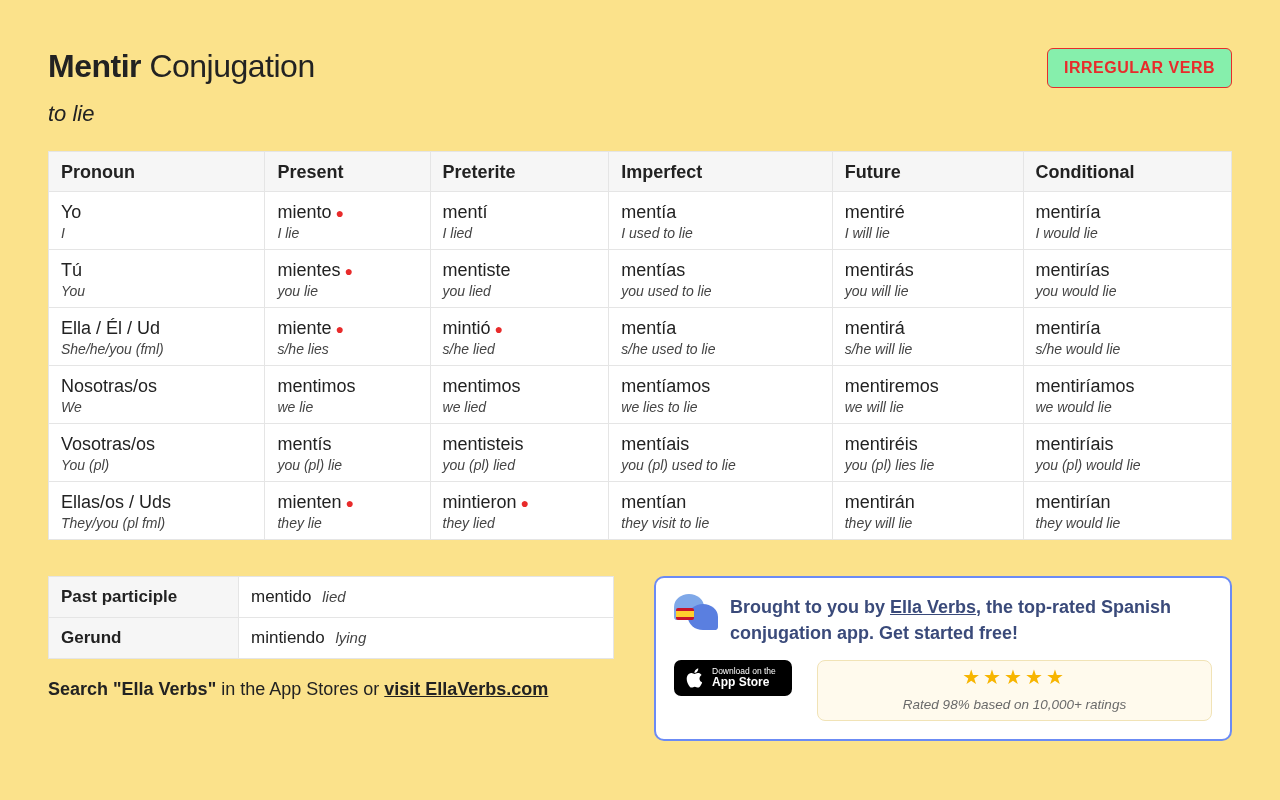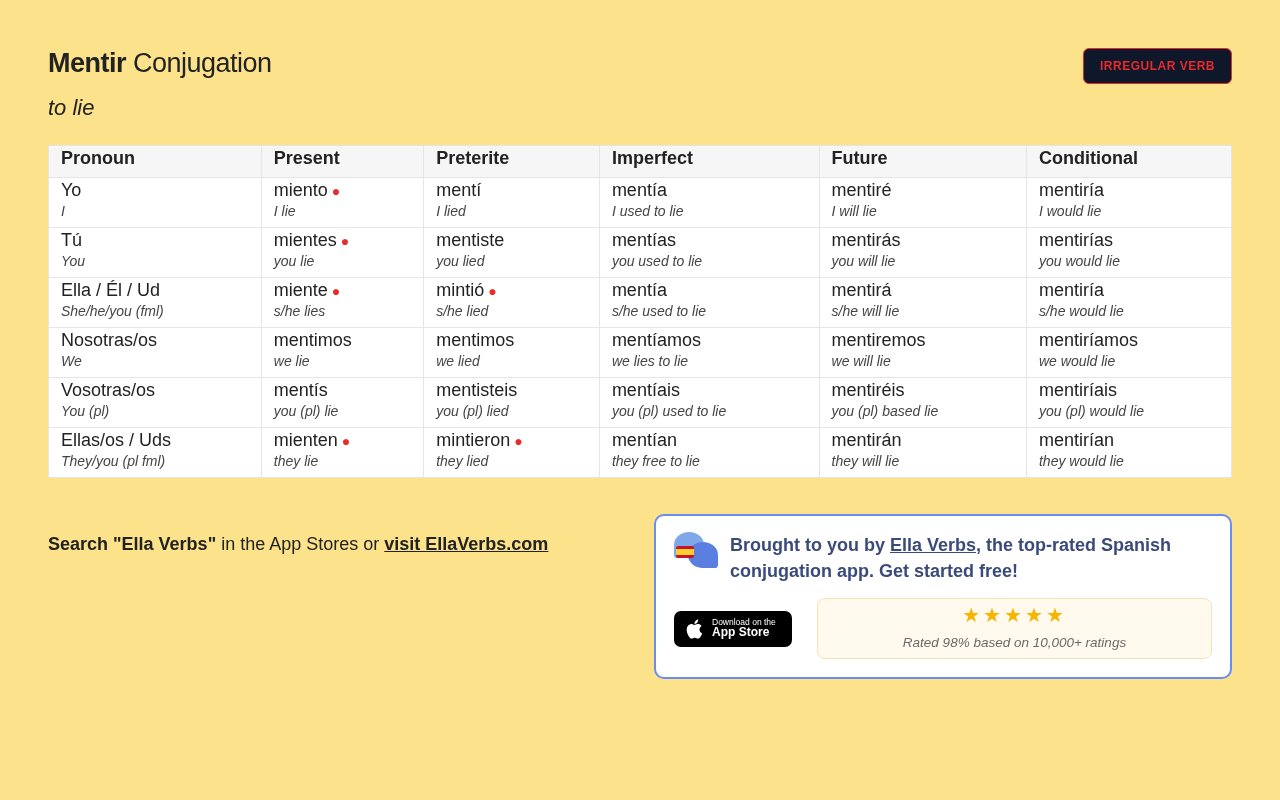--- a/index.html
+++ b/index.html
@@ -5,34 +5,34 @@
   * { box-sizing: border-box; margin: 0; padding: 0; }
   body {
     background: #fbe28b;
     font-family: "Avenir Next", "Segoe UI", Helvetica, Arial, sans-serif;
     color: #222;
     width: 1280px;
     height: 800px;
     padding: 48px;
   }
   .header-row { display: flex; justify-content: space-between; align-items: flex-start; }
-  h1 { font-size: 27px; font-weight: 400; letter-spacing: -0.5px; }
+  h1 { font-size: 32px; font-weight: 400; letter-spacing: -0.5px; }
   h1 .verb { font-weight: 800; }
   .meaning { font-style: italic; font-size: 22px; margin-top: 16px; }
   .badge {
-    background: #0f172a; border: 1px solid #e82b2b; color: #e82b2b;
+    background: #86efac; border: 1px solid #e82b2b; color: #e82b2b;
     font-weight: 700; letter-spacing: 0.5px; padding: 10px 16px;
-    border-radius: 6px; font-size: 12px;
+    border-radius: 6px; font-size: 16px;
   }
   table.conj {
     width: 100%; border-collapse: collapse; margin-top: 24px;
     background: #fff; font-size: 17px;
   }
   table.conj th, table.conj td {
-    border: 1px solid #e5e5e5; text-align: left; padding: 2px 12px 8px;
+    border: 1px solid #e5e5e5; text-align: left; padding: 10px 12px 8px;
     vertical-align: top;
   }
   table.conj th { background: #f6f6f6; font-weight: 700; font-size: 18px; }
   .form { font-weight: 500; font-size: 18px; }
   .gloss { font-style: italic; color: #444; font-size: 14px; margin-top: 2px; }
   .dot { color: #e82b2b; font-size: 14px; vertical-align: middle; margin-left: 4px; }
   .bottom-row { display: flex; gap: 40px; margin-top: 36px; align-items: flex-start; }
   .left-col { flex: 0 0 566px; }
   table.parts { width: 100%; border-collapse: collapse; background: #fff; font-size: 17px; }
   table.parts th, table.parts td { border: 1px solid #e5e5e5; text-align: left; padding: 10px 12px; }
@@ -46,21 +46,21 @@
     padding: 16px 18px 18px; display: flex; flex-direction: column; gap: 14px;
   }
   .promo-top { display: flex; gap: 12px; align-items: flex-start; }
   .promo-top .txt { font-size: 18px; font-weight: 600; color: #3a4a7a; line-height: 1.45; }
   .promo-top .txt .link { text-decoration: underline; }
   .promo-icon { width: 44px; height: 36px; position: relative; flex-shrink: 0; }
   .bubble { position: absolute; border-radius: 50% 50% 50% 12%; }
   .bubble.a { width: 30px; height: 26px; background: #7fa8e8; top: 0; left: 0; }
   .bubble.b { width: 30px; height: 26px; background: #5a7fe0; top: 10px; left: 14px; transform: scaleX(-1); }
   .flag { position: absolute; width: 18px; height: 12px; background: linear-gradient(to bottom, #c7142a 0 25%, #ffcf2e 25% 75%, #c7142a 75% 100%); top: 14px; left: 2px; border-radius: 2px; }
-  .promo-bottom { display: flex; gap: 25px; align-items: center; }
+  .promo-bottom { display: flex; gap: 25px; align-items: flex-start; }
   .store-badge {
     height: 36px; border-radius: 7px; background: #000; color: #fff;
     display: flex; align-items: center; gap: 8px; padding: 0 12px; min-width: 118px;
   }
   .store-badge .tiny { font-size: 8.5px; line-height: 1; }
   .store-badge .big { font-size: 12px; font-weight: 600; line-height: 1.1; }
   .rating-box {
     flex: 1; background: #fffaed; border: 1px solid #f1e3b6; border-radius: 8px;
     text-align: center; padding: 6px 10px 8px;
   }
@@ -208,21 +208,21 @@
         <td>
           <div class="form">mentisteis</div>
           <div class="gloss">you (pl) lied</div>
         </td>
         <td>
           <div class="form">mentíais</div>
           <div class="gloss">you (pl) used to lie</div>
         </td>
         <td>
           <div class="form">mentiréis</div>
-          <div class="gloss">you (pl) based lie</div>
+          <div class="gloss">you (pl) lies lie</div>
         </td>
         <td>
           <div class="form">mentiríais</div>
           <div class="gloss">you (pl) would lie</div>
         </td>
       </tr>
       <tr>
         <td>
           <div class="form">Ellas/os / Uds</div>
           <div class="gloss">They/you (pl fml)</div>
@@ -230,36 +230,54 @@
         <td>
           <div class="form">mienten<span class="dot">●</span></div>
           <div class="gloss">they lie</div>
         </td>
         <td>
           <div class="form">mintieron<span class="dot">●</span></div>
           <div class="gloss">they lied</div>
         </td>
         <td>
           <div class="form">mentían</div>
-          <div class="gloss">they free to lie</div>
+          <div class="gloss">they visit to lie</div>
         </td>
         <td>
           <div class="form">mentirán</div>
           <div class="gloss">they will lie</div>
         </td>
         <td>
           <div class="form">mentirían</div>
           <div class="gloss">they would lie</div>
         </td>
       </tr>
     </tbody>
 </table>
 
 <div class="bottom-row">
   <div class="left-col">
+    <table class="parts">
+      <tbody>
+          <tr>
+        <th>Past participle</th>
+        <td>
+          <span>mentido</span>
+          <span class="gloss">lied</span>
+        </td>
+      </tr>
+      <tr>
+        <th>Gerund</th>
+        <td>
+          <span>mintiendo</span>
+          <span class="gloss">lying</span>
+        </td>
+      </tr>
+    </tbody>
+      </table>
     <div class="search-line">
       <span class="bold">Search "Ella Verbs"</span><span> in the App Stores or </span><span class="link">visit EllaVerbs.com</span>
     </div>
   </div>
 
   <div class="promo">
     <div class="promo-top">
       <div class="promo-icon">
         <div class="bubble a"></div>
           <div class="bubble b"></div>

